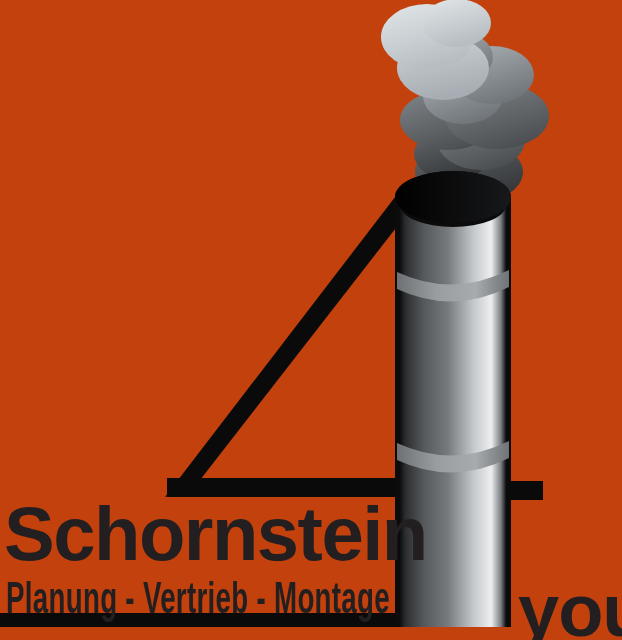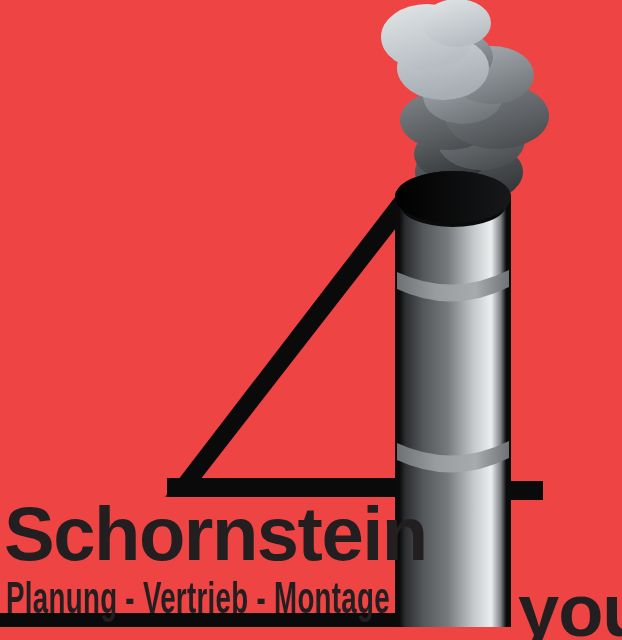--- a/index.html
+++ b/index.html
@@ -8,21 +8,21 @@
     padding: 0;
     background: #ffffff;
   }
   body {
     font-family: "Liberation Sans", sans-serif;
   }
   #logo-root {
     position: relative;
     width: 622px;
     height: 640px;
-    background: #ef4444;
+    background: #c2410c;
     overflow: hidden;
   }
   #logo-svg {
     position: absolute;
     left: 0;
     top: 0;
     width: 622px;
     height: 640px;
     display: block;
   }

